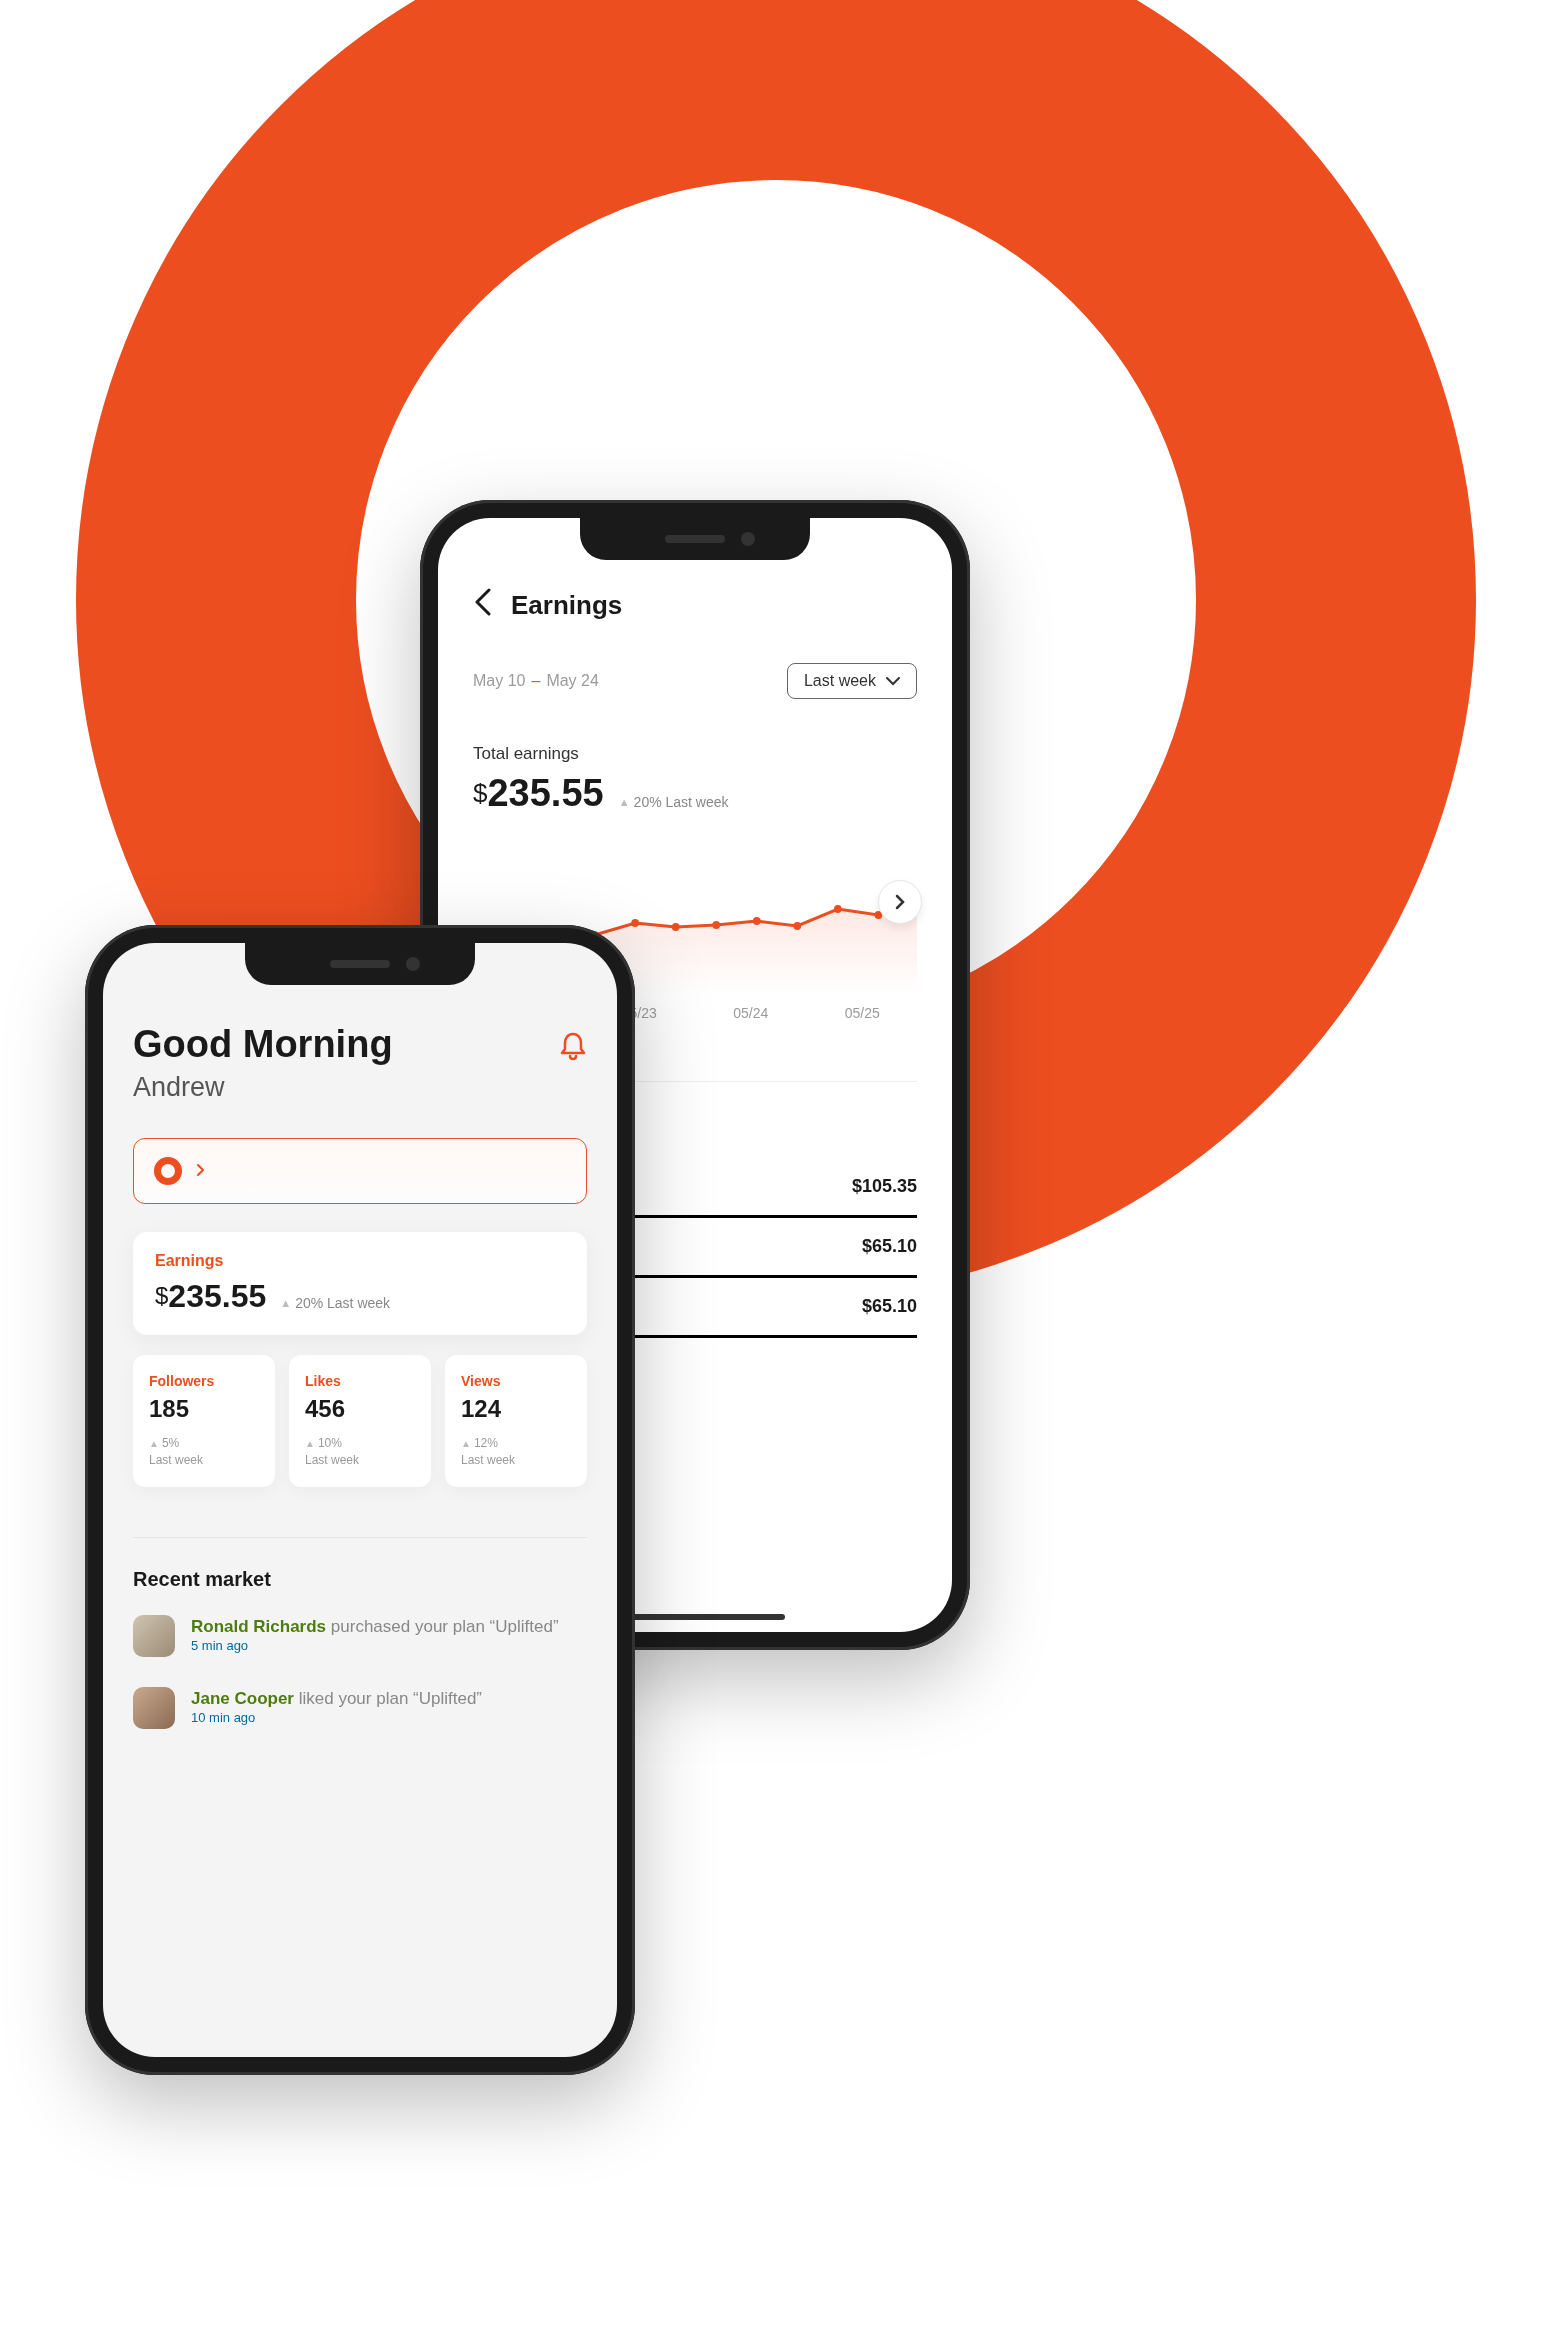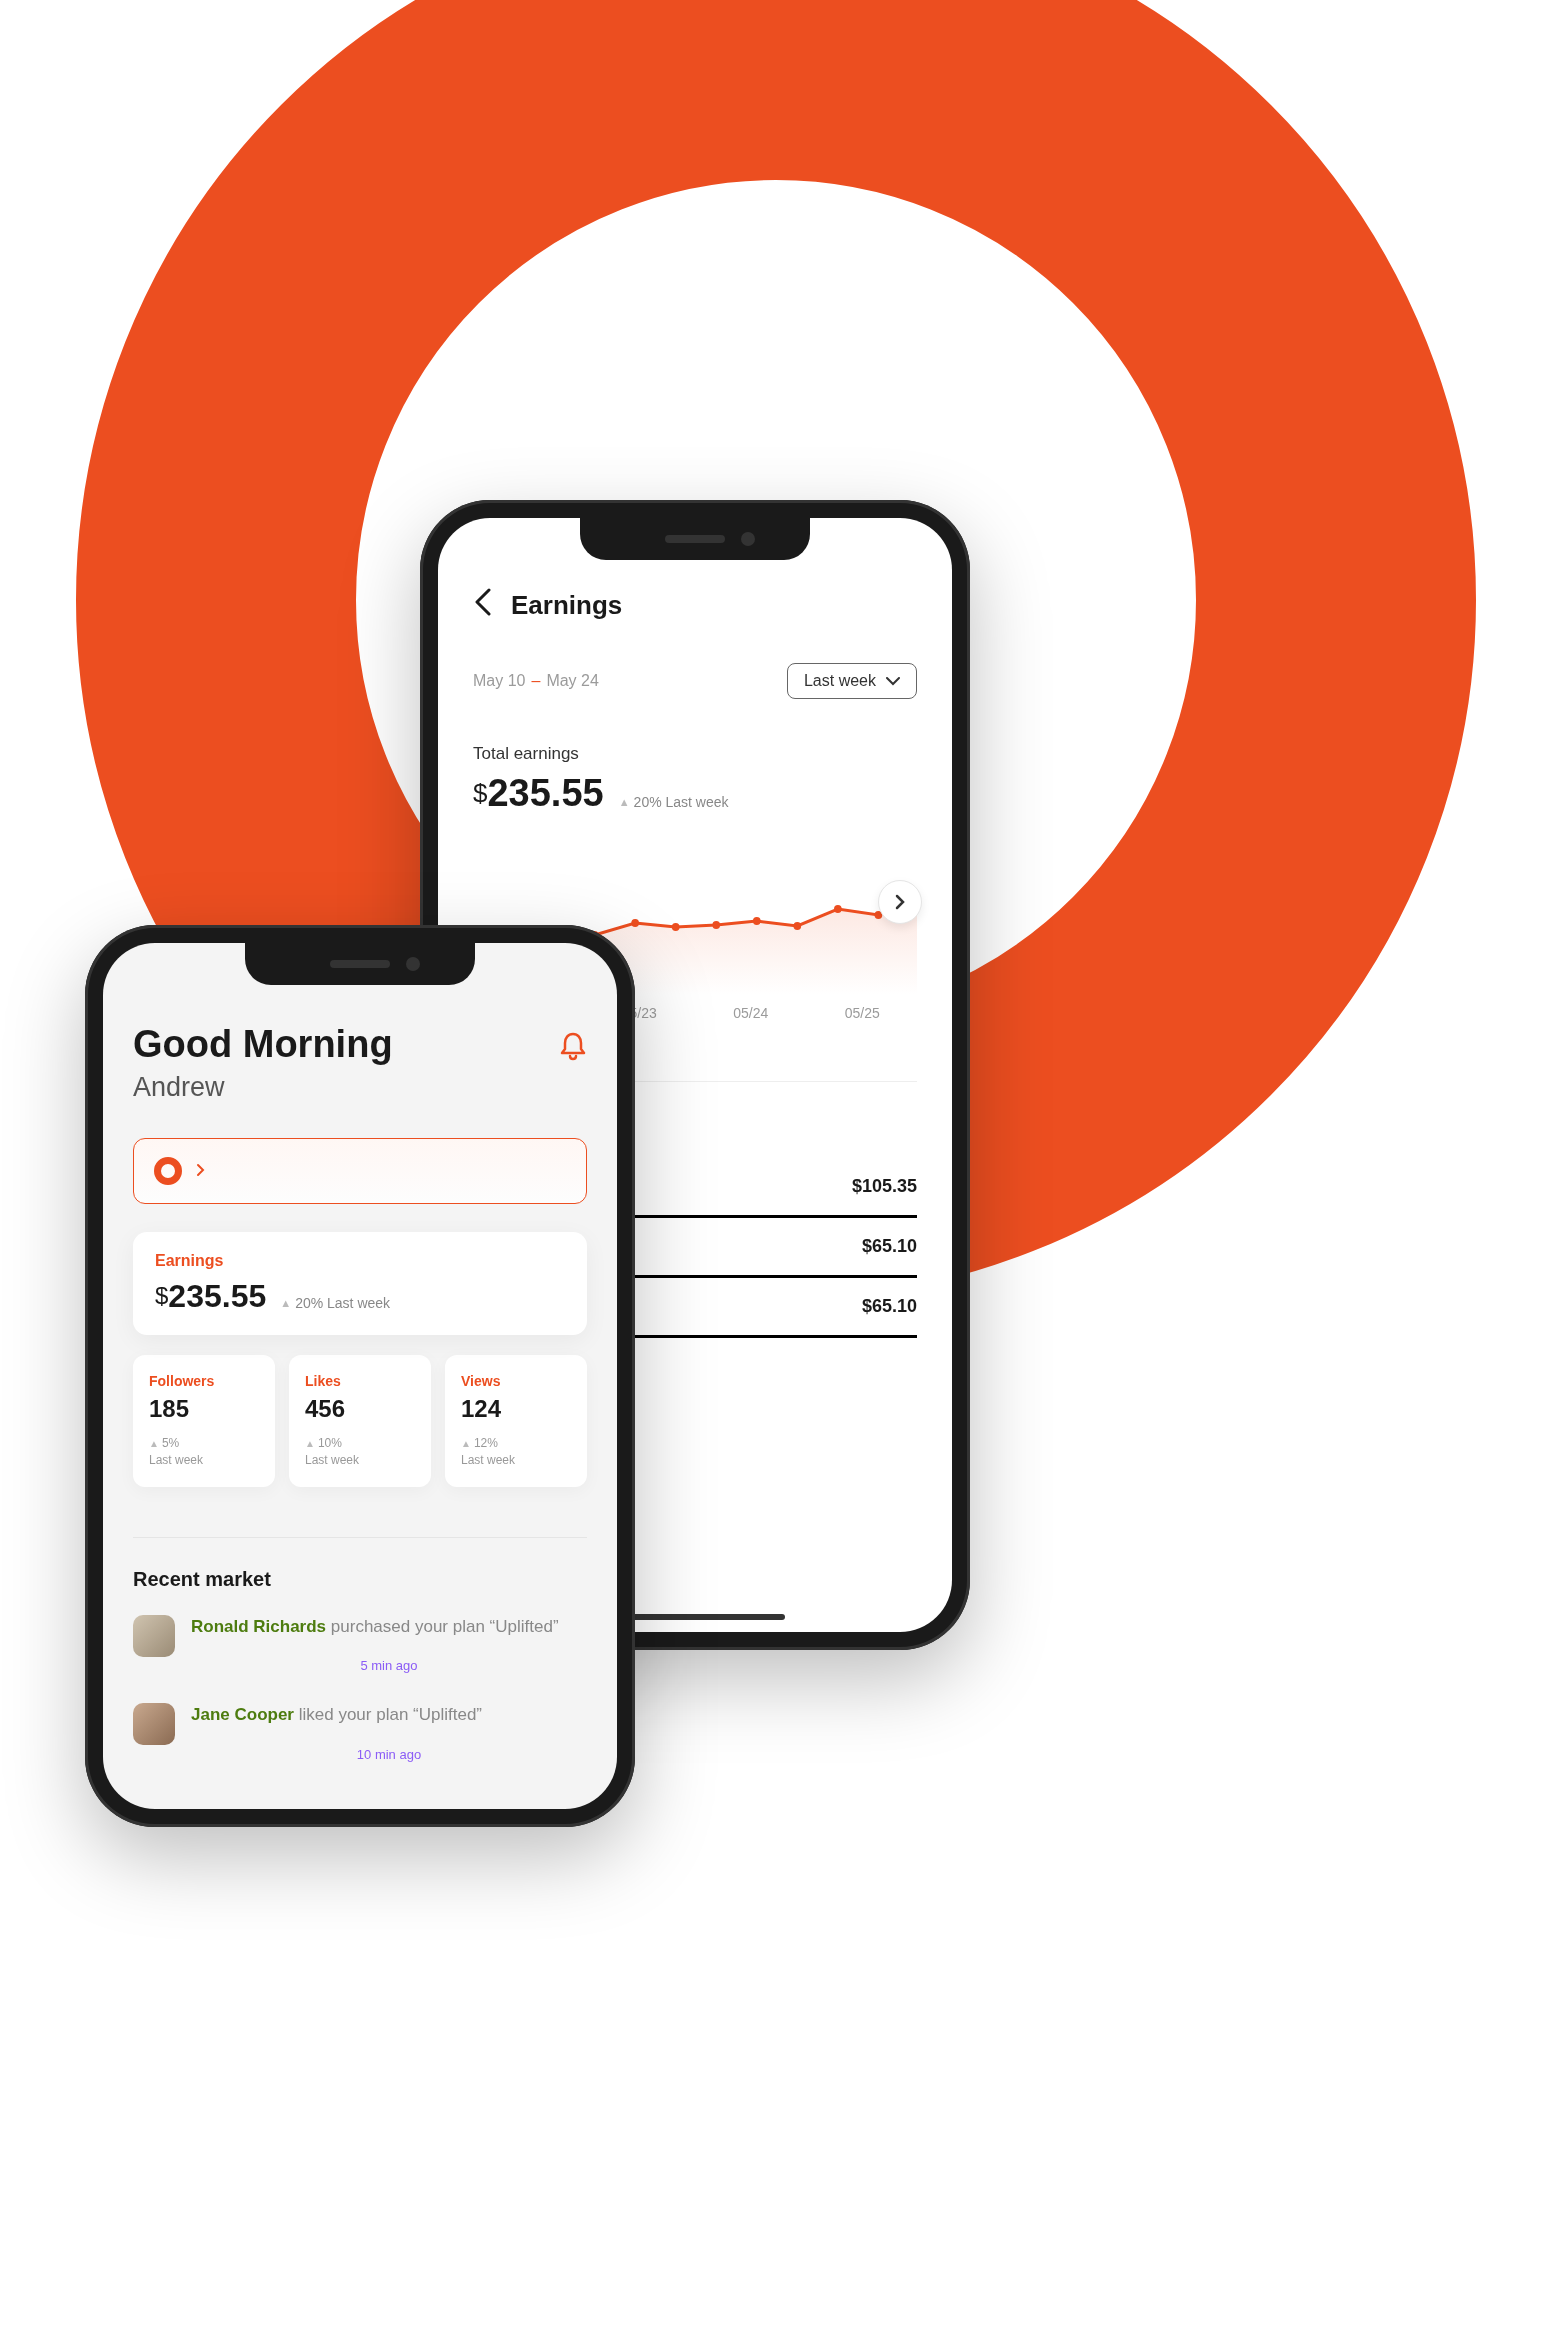--- a/index.html
+++ b/index.html
@@ -177,21 +177,21 @@
       border-bottom: 3px solid #000000;
       font-size: 18px;
     }
     .bd-row .amt { font-weight: 700; color: #1a1a1a; }
 
     
     .phone-front {
       left: 85px;
       top: 925px;
       width: 550px;
-      height: 902px;
+      height: 1150px;
       z-index: 2;
     }
     .phone-front .phone-screen { background: #f4f4f4; }
     .home-content {
       padding: 80px 30px 30px;
     }
     .home-header {
       display: flex;
       justify-content: space-between;
       align-items: flex-start;
@@ -261,21 +261,21 @@
       border-radius: 10px;
       background: linear-gradient(135deg, #d0c4b0, #9a8b75);
       flex-shrink: 0;
     }
     .avatar2 {
       background: linear-gradient(135deg, #c9a98f, #8a6a52);
     }
     .update-text { flex: 1; }
     .update-msg { font-size: 17px; color: #888; line-height: 1.4; }
     .update-msg .name { font-weight: 600; color: #4d7c0f; }
-    .update-time { font-size: 13px; color: #8b5cf6; margin-top: 20px; text-align: center;}
+    .update-time { font-size: 13px; color: #0369a1; margin-top: 0;}
   </style>
 </head>
 <body>
 
 <div class="bg-ring"></div>
 
 <div class="phone phone-back">
   <div class="phone-screen">
     <div class="notch"></div>
     <div class="earnings-content">

